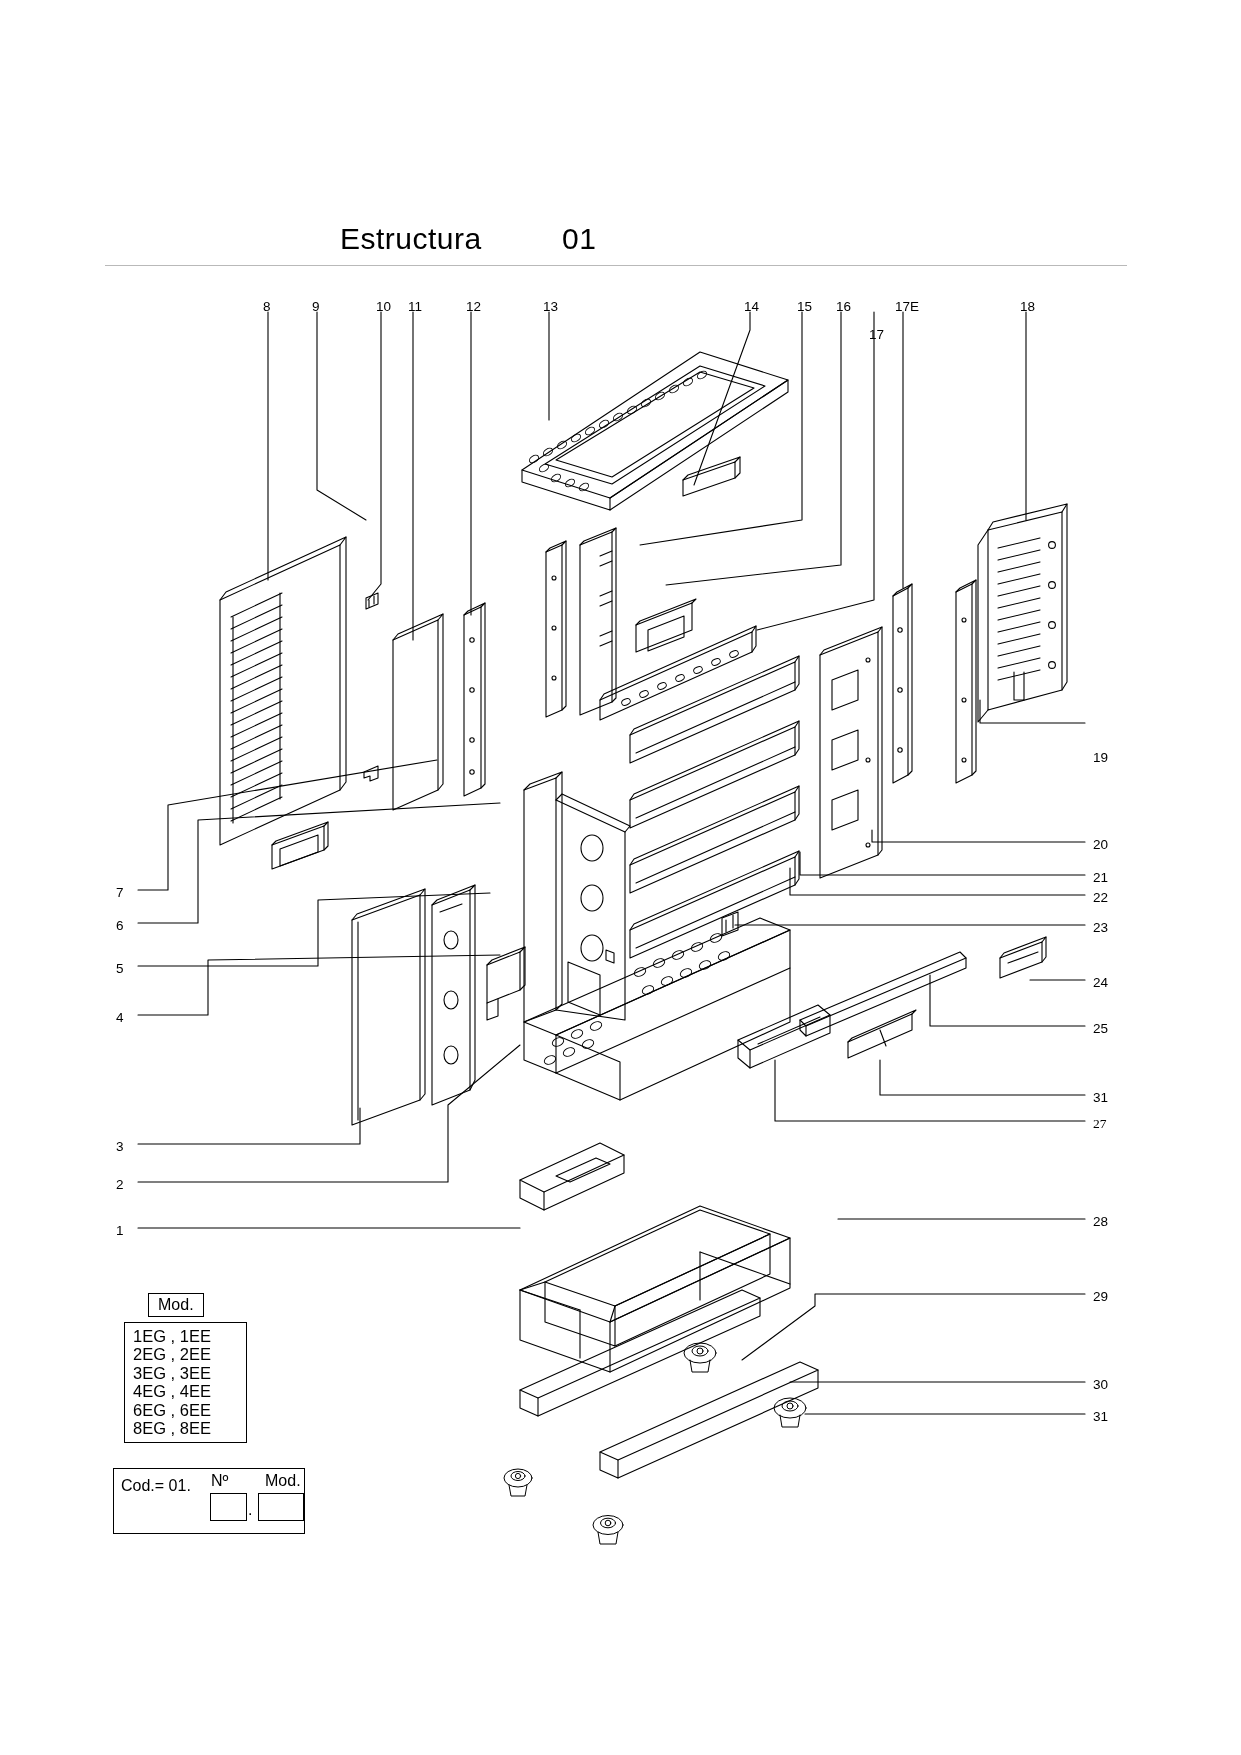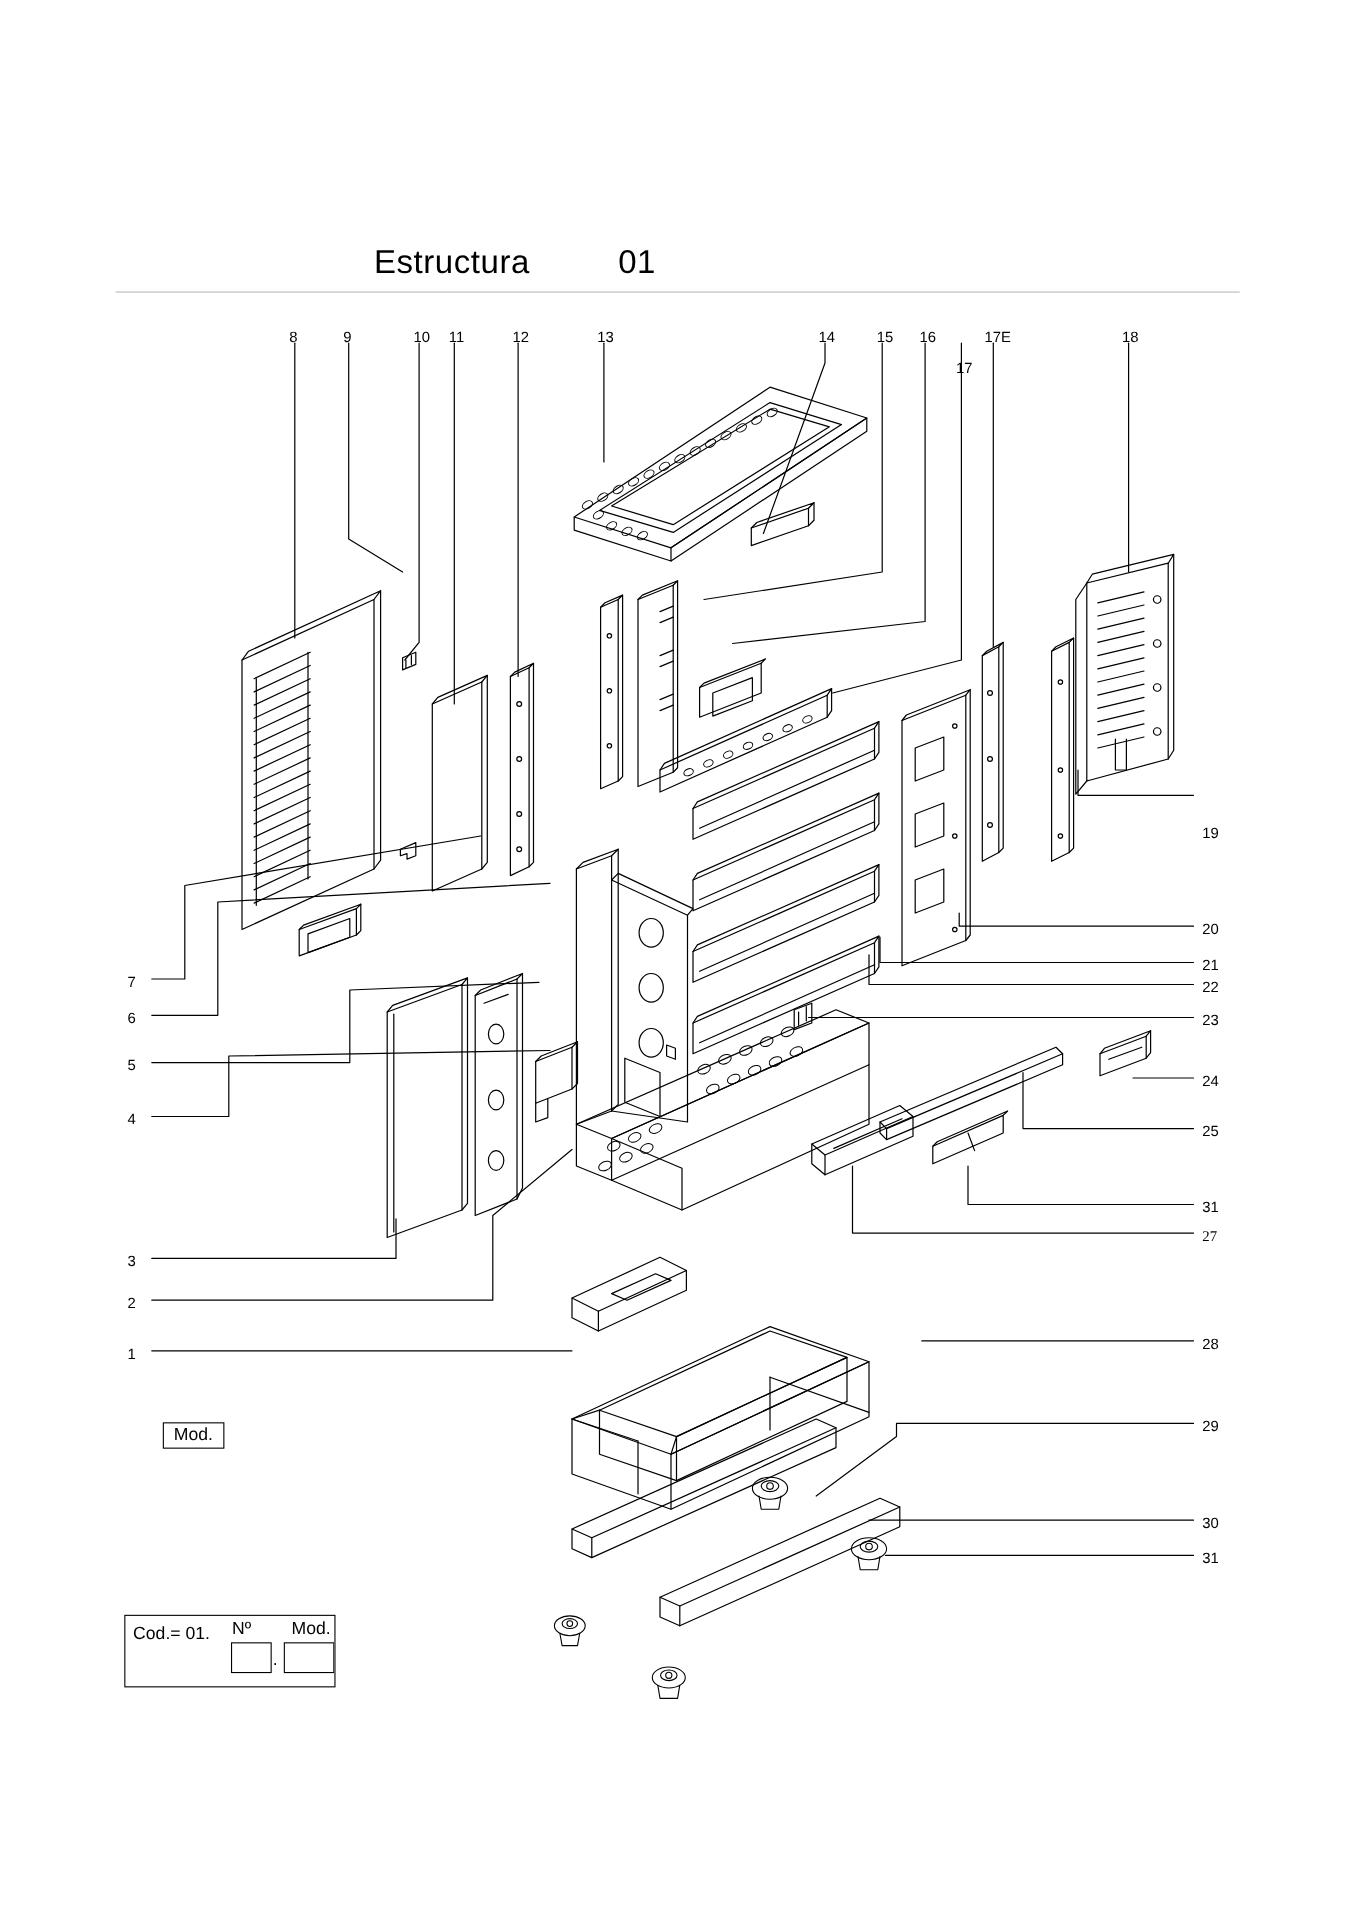--- a/index.html
+++ b/index.html
@@ -380,20 +380,28 @@
       <div class="lbl" style="left: 1093px; top: 1022px;">25</div>
       <div class="lbl" style="left: 1093px; top: 1091px;">31</div>
       <div class="lbl" style="left: 1093px; top: 1117px; font-family: Liberation Serif, serif;">27</div>
       <div class="lbl" style="left: 1093px; top: 1215px;">28</div>
       <div class="lbl" style="left: 1093px; top: 1290px;">29</div>
       <div class="lbl" style="left: 1093px; top: 1378px;">30</div>
       <div class="lbl" style="left: 1093px; top: 1410px;">31</div>
     </div>
 
   <div class="mod-box" id="mod-head">Mod.</div>
+  <div class="mod-box" id="mod-list">
+      <div>1EG , 1EE</div>
+      <div>2EG , 2EE</div>
+      <div>3EG , 3EE</div>
+      <div>4EG , 4EE</div>
+      <div>6EG , 6EE</div>
+      <div>8EG , 8EE</div>
+    </div>
 
   <div class="mod-box" id="cod-box"></div>
   <div class="cod-lbl" id="cod-no">Nº</div>
   <div class="cod-lbl" id="cod-mod">Mod.</div>
   <div class="cod-lbl" id="cod-eq">Cod.= 01.</div>
   <div class="cod-field" id="cod-f1"></div>
   <div class="cod-lbl" id="cod-dot">.</div>
   <div class="cod-field" id="cod-f2"></div>
 
 </div>

